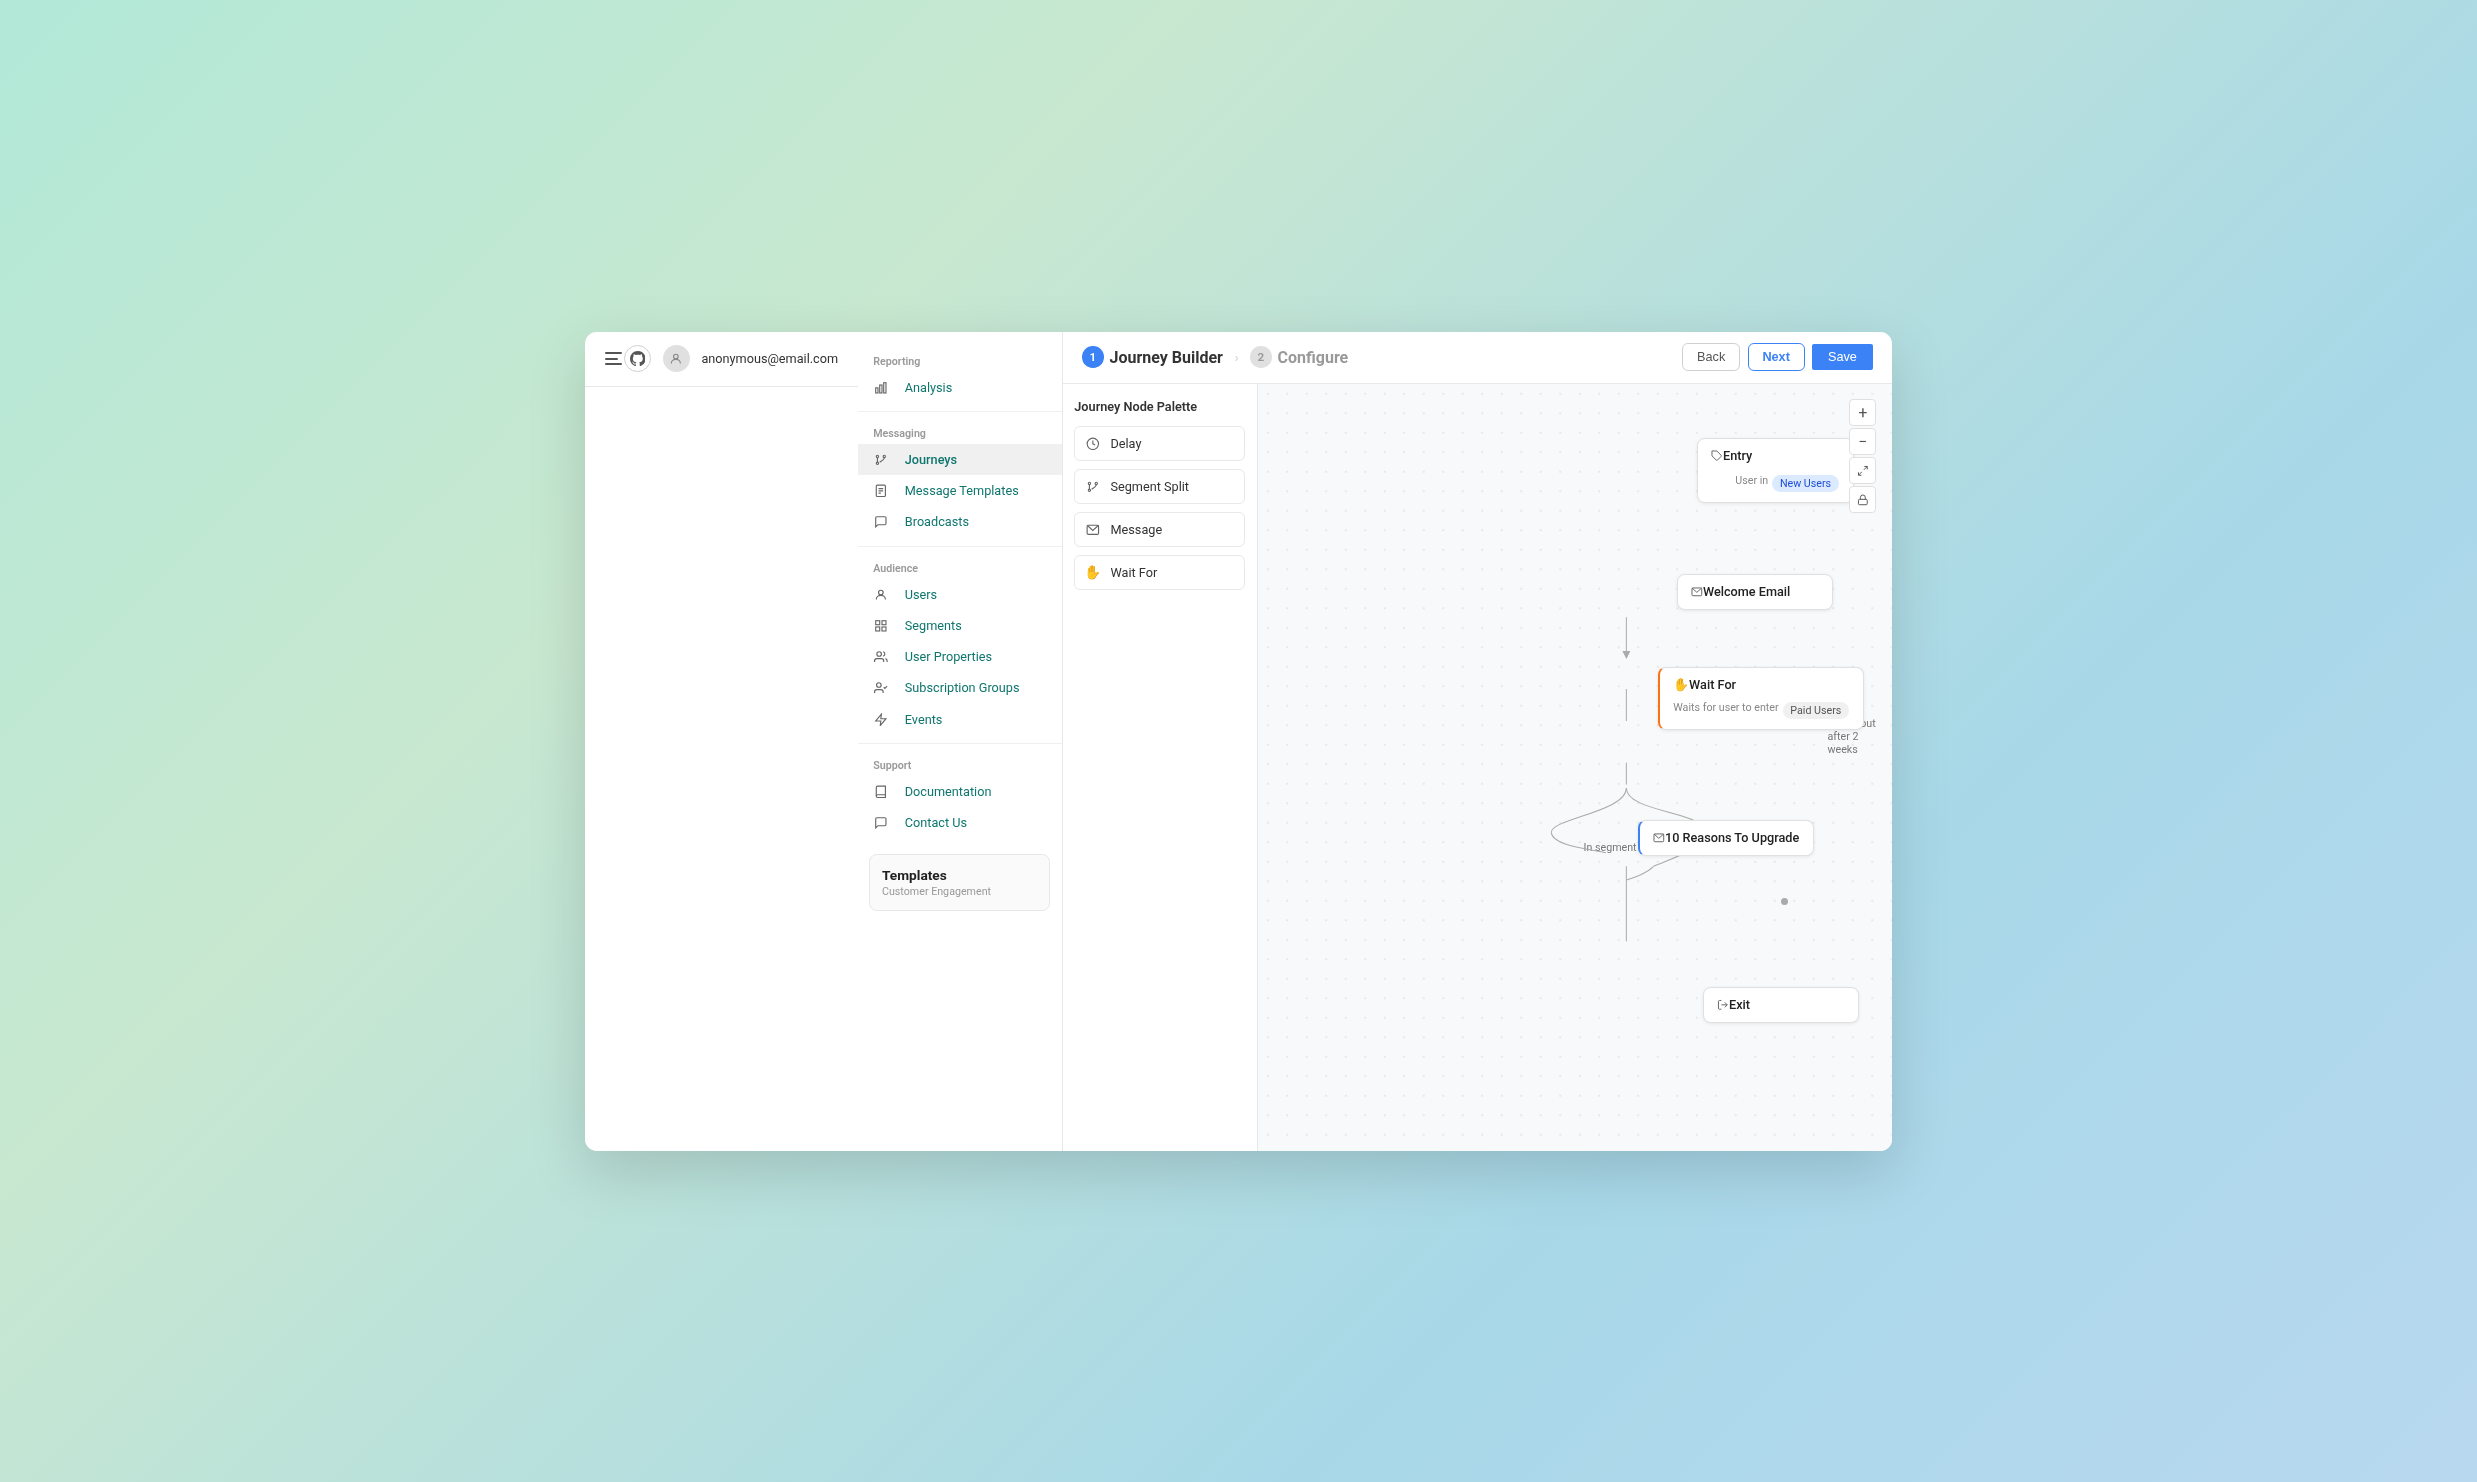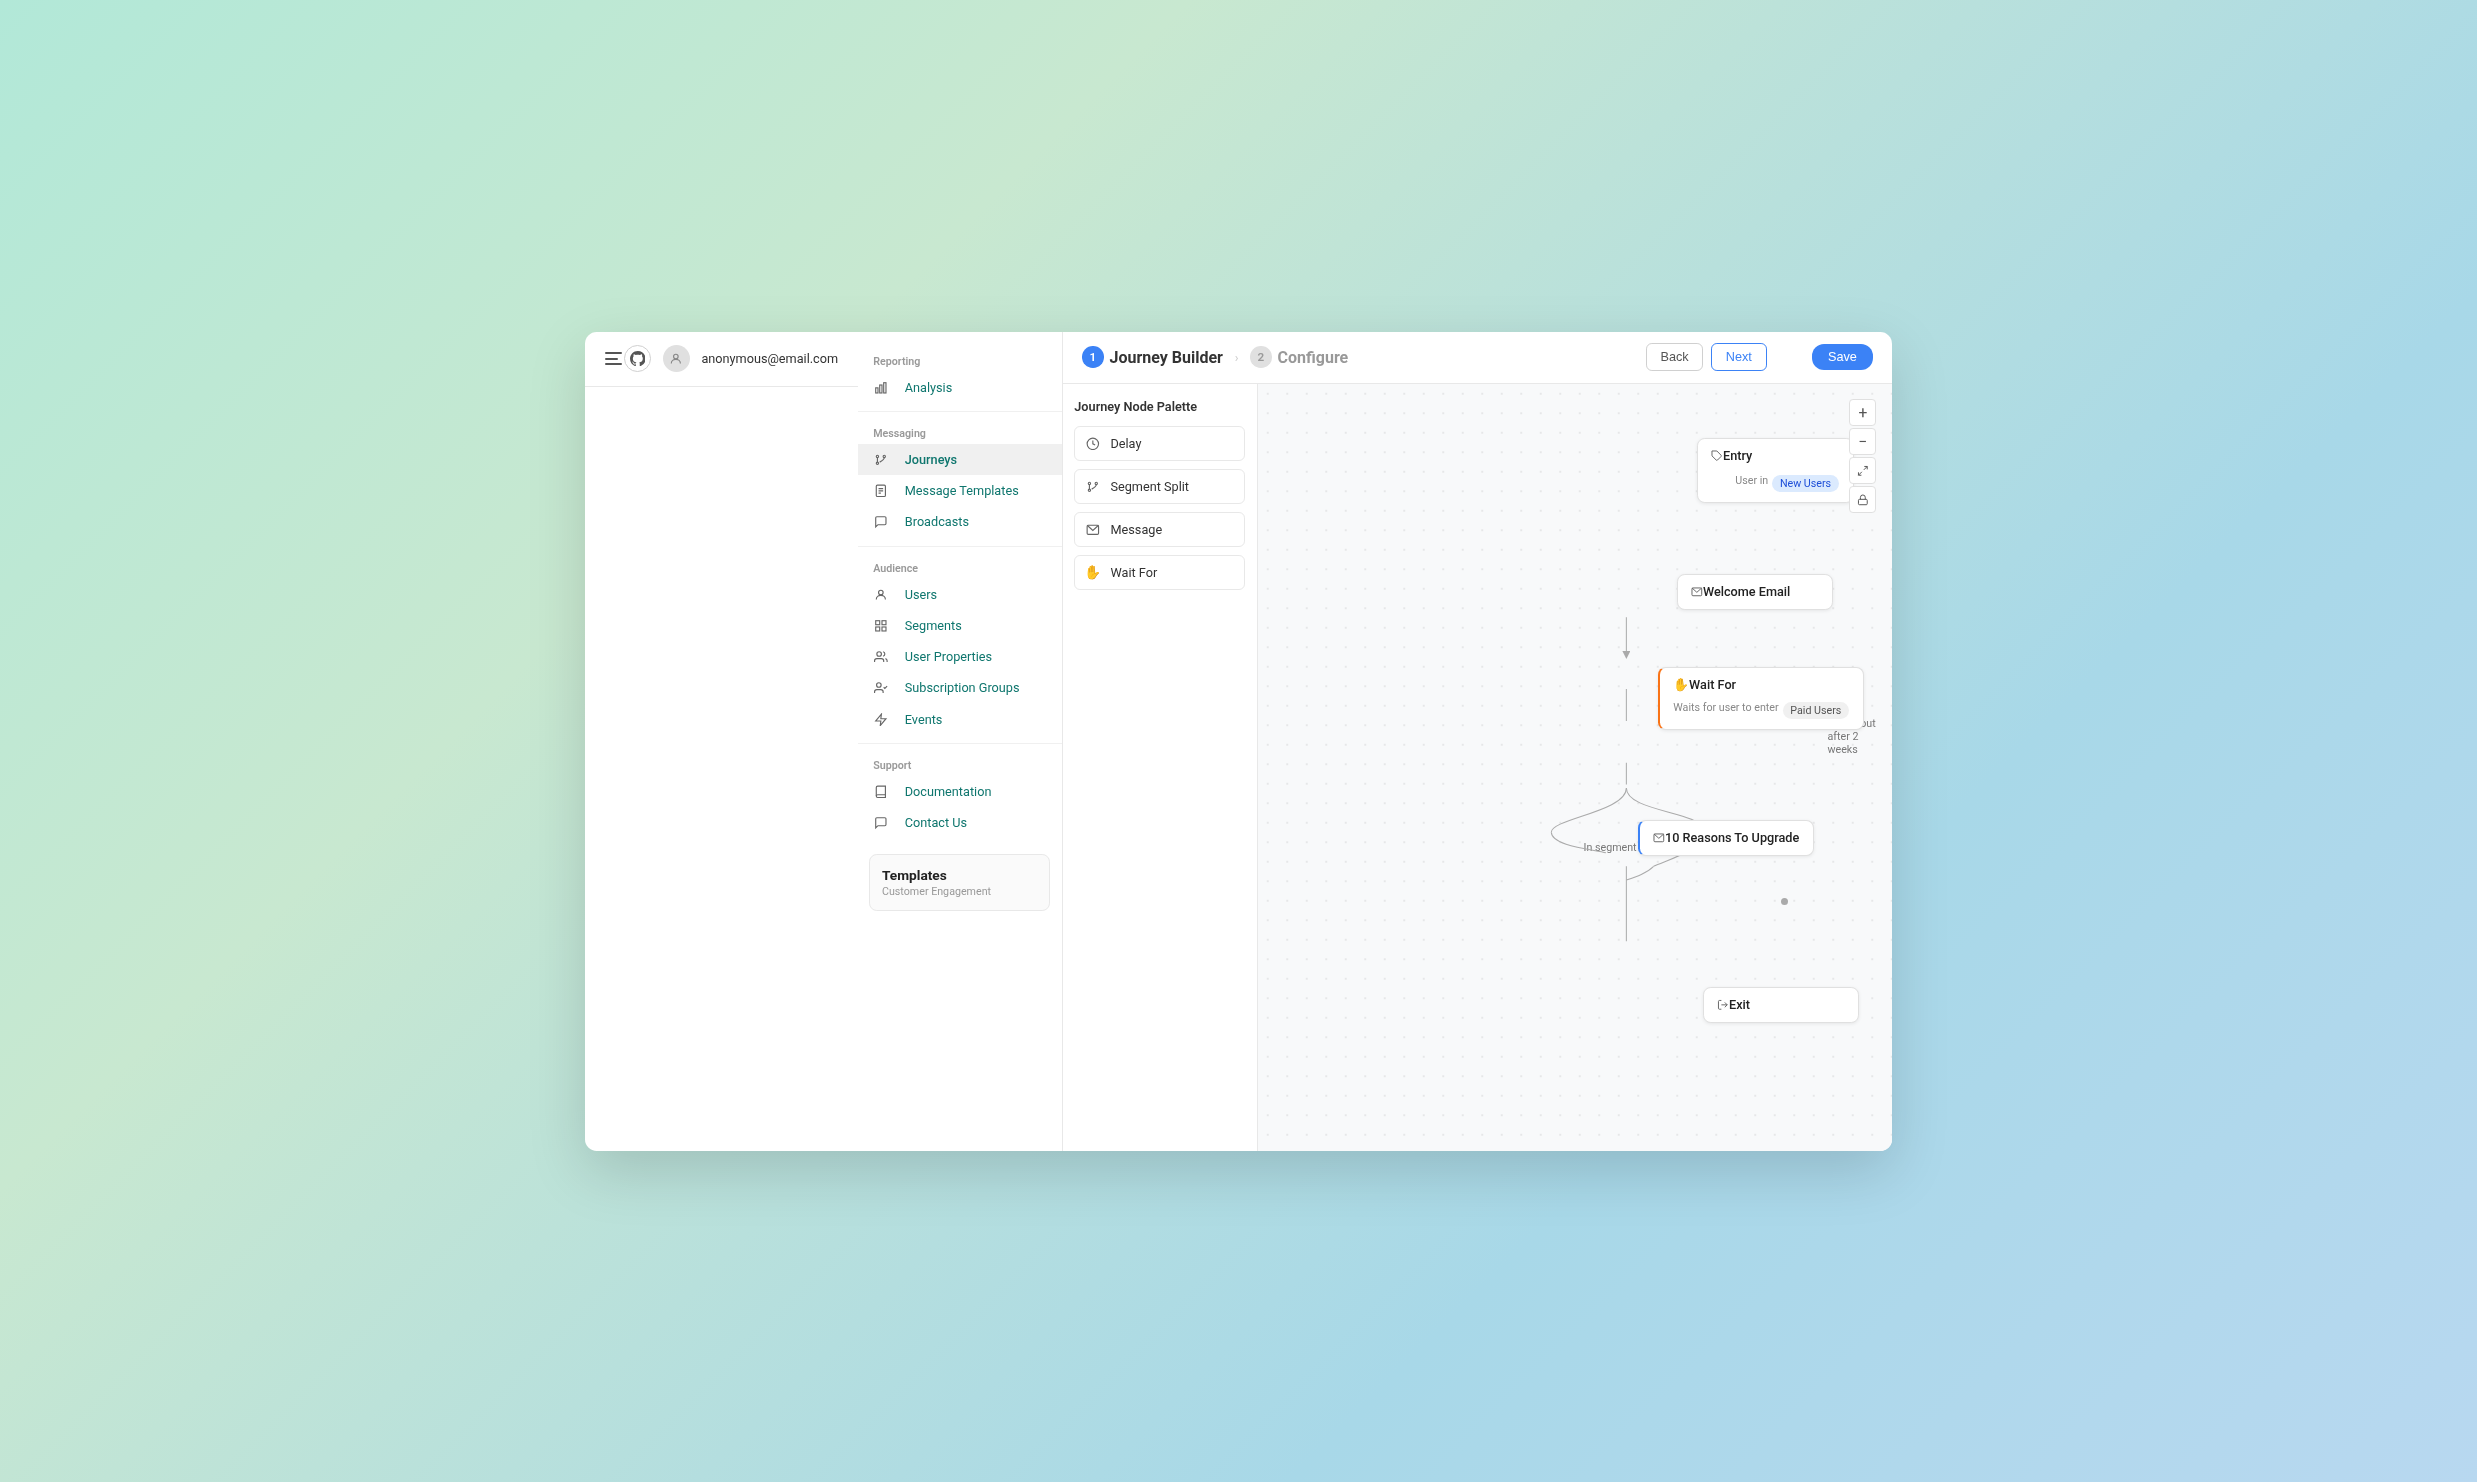--- a/index.html
+++ b/index.html
@@ -208,32 +208,31 @@
       cursor: pointer;
     }
     .btn-next {
       padding: 5.9px 13.7px;
       border: 1px solid #3b82f6;
       border-radius: 5.9px;
       background: #fff;
       font-size: 12.7px;
       color: #3b82f6;
       cursor: pointer;
-      font-weight: 400;
+      font-weight: 700;
     }
     .btn-save {
       padding: 5.9px 15.6px;
       border: none;
-      border-radius: 12px;
+      border-radius: 2px;
       background: #3b82f6;
       font-size: 12.7px;
       color: #fff;
       cursor: pointer;
       font-weight: 500;
-      margin-left: 38px;
     }
     
     .canvas-wrapper {
       flex: 1;
       display: flex;
       overflow: hidden;
       position: relative;
     }
     
     .palette-panel {

